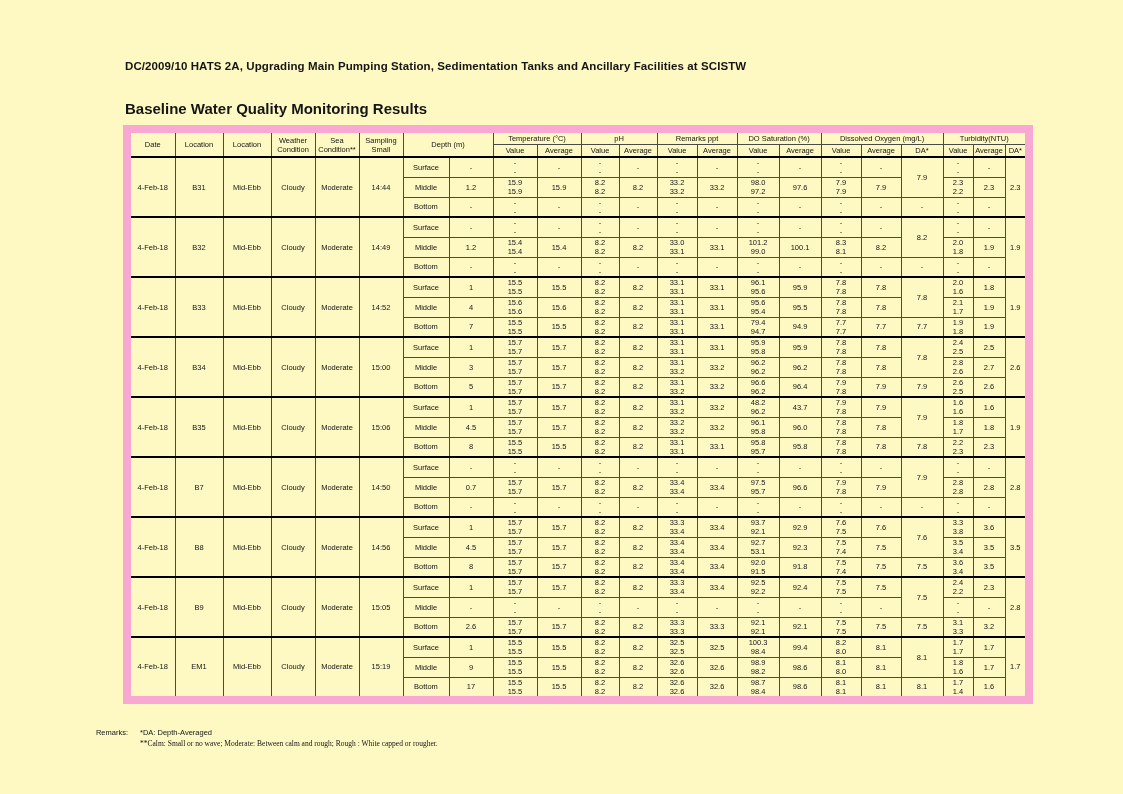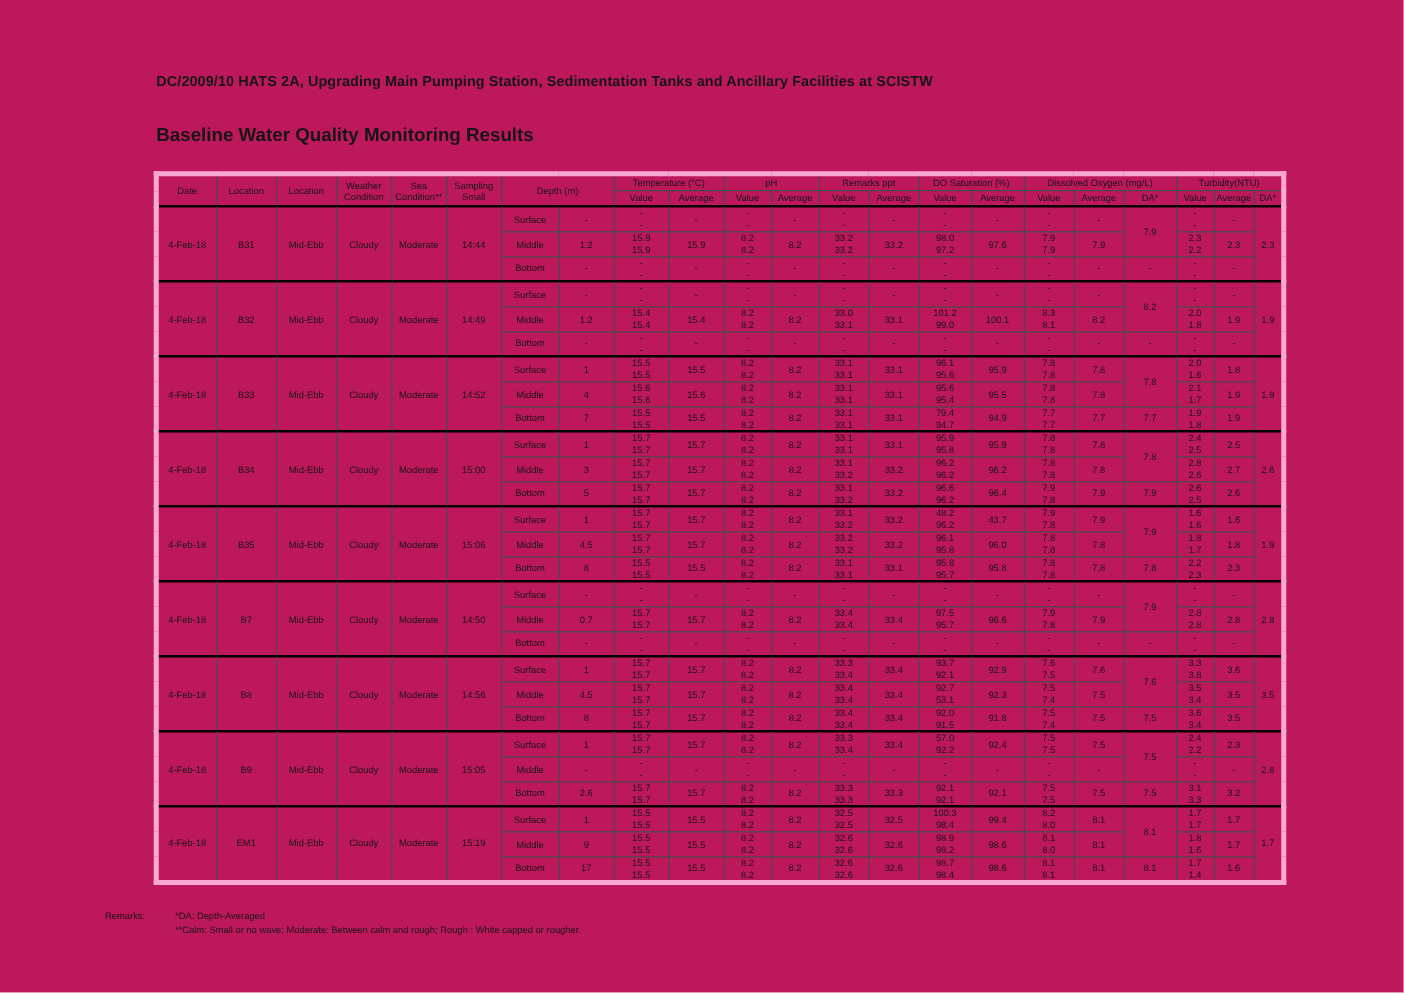--- a/index.html
+++ b/index.html
@@ -1,52 +1,52 @@
 <!DOCTYPE html>
 <html><head>
 <meta charset="utf-8">
 <style>
   * { box-sizing: border-box; margin: 0; padding: 0; }
   html, body { background: #ffffff; }
   body {
     width: 1123px; height: 794px; position: relative;
     font-family: "Liberation Sans", sans-serif; color: #151515;
   }
-  .page { position: absolute; inset: 0; background: #be185d; padding-left: 24px; }
+  .page { position: absolute; inset: 0; background: #fef9c3; padding-left: 24px; }
   .doc-title {
     position: absolute; left: 125px; top: 60px;
     font-size: 11.5px; font-weight: bold; letter-spacing: 0.1px;
   }
   .doc-subtitle {
     position: absolute; left: 125px; top: 100px;
     font-size: 15px; font-weight: bold;
   }
   table.results {
-    position: absolute; left: 123px; top: 137px;
+    position: absolute; left: 123px; top: 125px;
     width: 902px; border-collapse: collapse; table-layout: fixed;
-    font-size: 7.5px; border: 4px solid #f9a8d4;
+    font-size: 7.5px; border: 8px solid #f9a8d4;
   }
   table.results th, table.results td {
     border: 1px solid #4a4a4a;
     text-align: center; vertical-align: middle;
     padding: 0; line-height: 9px;
     overflow: hidden; white-space: normal;
   }
   table.results thead th { font-weight: normal; height: 12px; padding: 1px 1px; }
   table.results thead tr:last-child th { border-bottom: 2px solid #000; }
   table.results tbody tr { height: 20px; }
   table.results tbody tr.block-start td { border-top: 2px solid #000; }
   td.two-line div { line-height: 9px; }
   .remarks {
     position: absolute; left: 84px; top: 727px;
     font-size: 7.5px; line-height: 11px; color: #151515;
   }
   .remarks .r-row { display: flex; }
-  .remarks .r-label { width: 56px; }
-  .remarks .r-indent { margin-left: 56px; }
+  .remarks .r-label { width: 56px; text-align: center; }
+  .remarks .r-indent { margin-left: 56px; font-family: Liberation Serif, serif; }
 </style>
 </head>
 <body>
 
 <div class="page">
 
   <div class="doc-title">DC/2009/10 HATS 2A, Upgrading Main Pumping Station, Sedimentation Tanks and Ancillary Facilities at SCISTW</div>
   <div class="doc-subtitle">Baseline Water Quality Monitoring Results</div>
 
   <table class="results">
@@ -903,21 +903,21 @@
             <div>8.2</div>
             <div>8.2</div>
           </td>
           <td>8.2</td>
           <td class="two-line">
             <div>33.3</div>
             <div>33.4</div>
           </td>
           <td>33.4</td>
           <td class="two-line">
-            <div>57.0</div>
+            <div>92.5</div>
             <div>92.2</div>
           </td>
           <td>92.4</td>
           <td class="two-line">
             <div>7.5</div>
             <div>7.5</div>
           </td>
           <td>7.5</td>
           <td rowspan="2">7.5</td>
           <td class="two-line">

